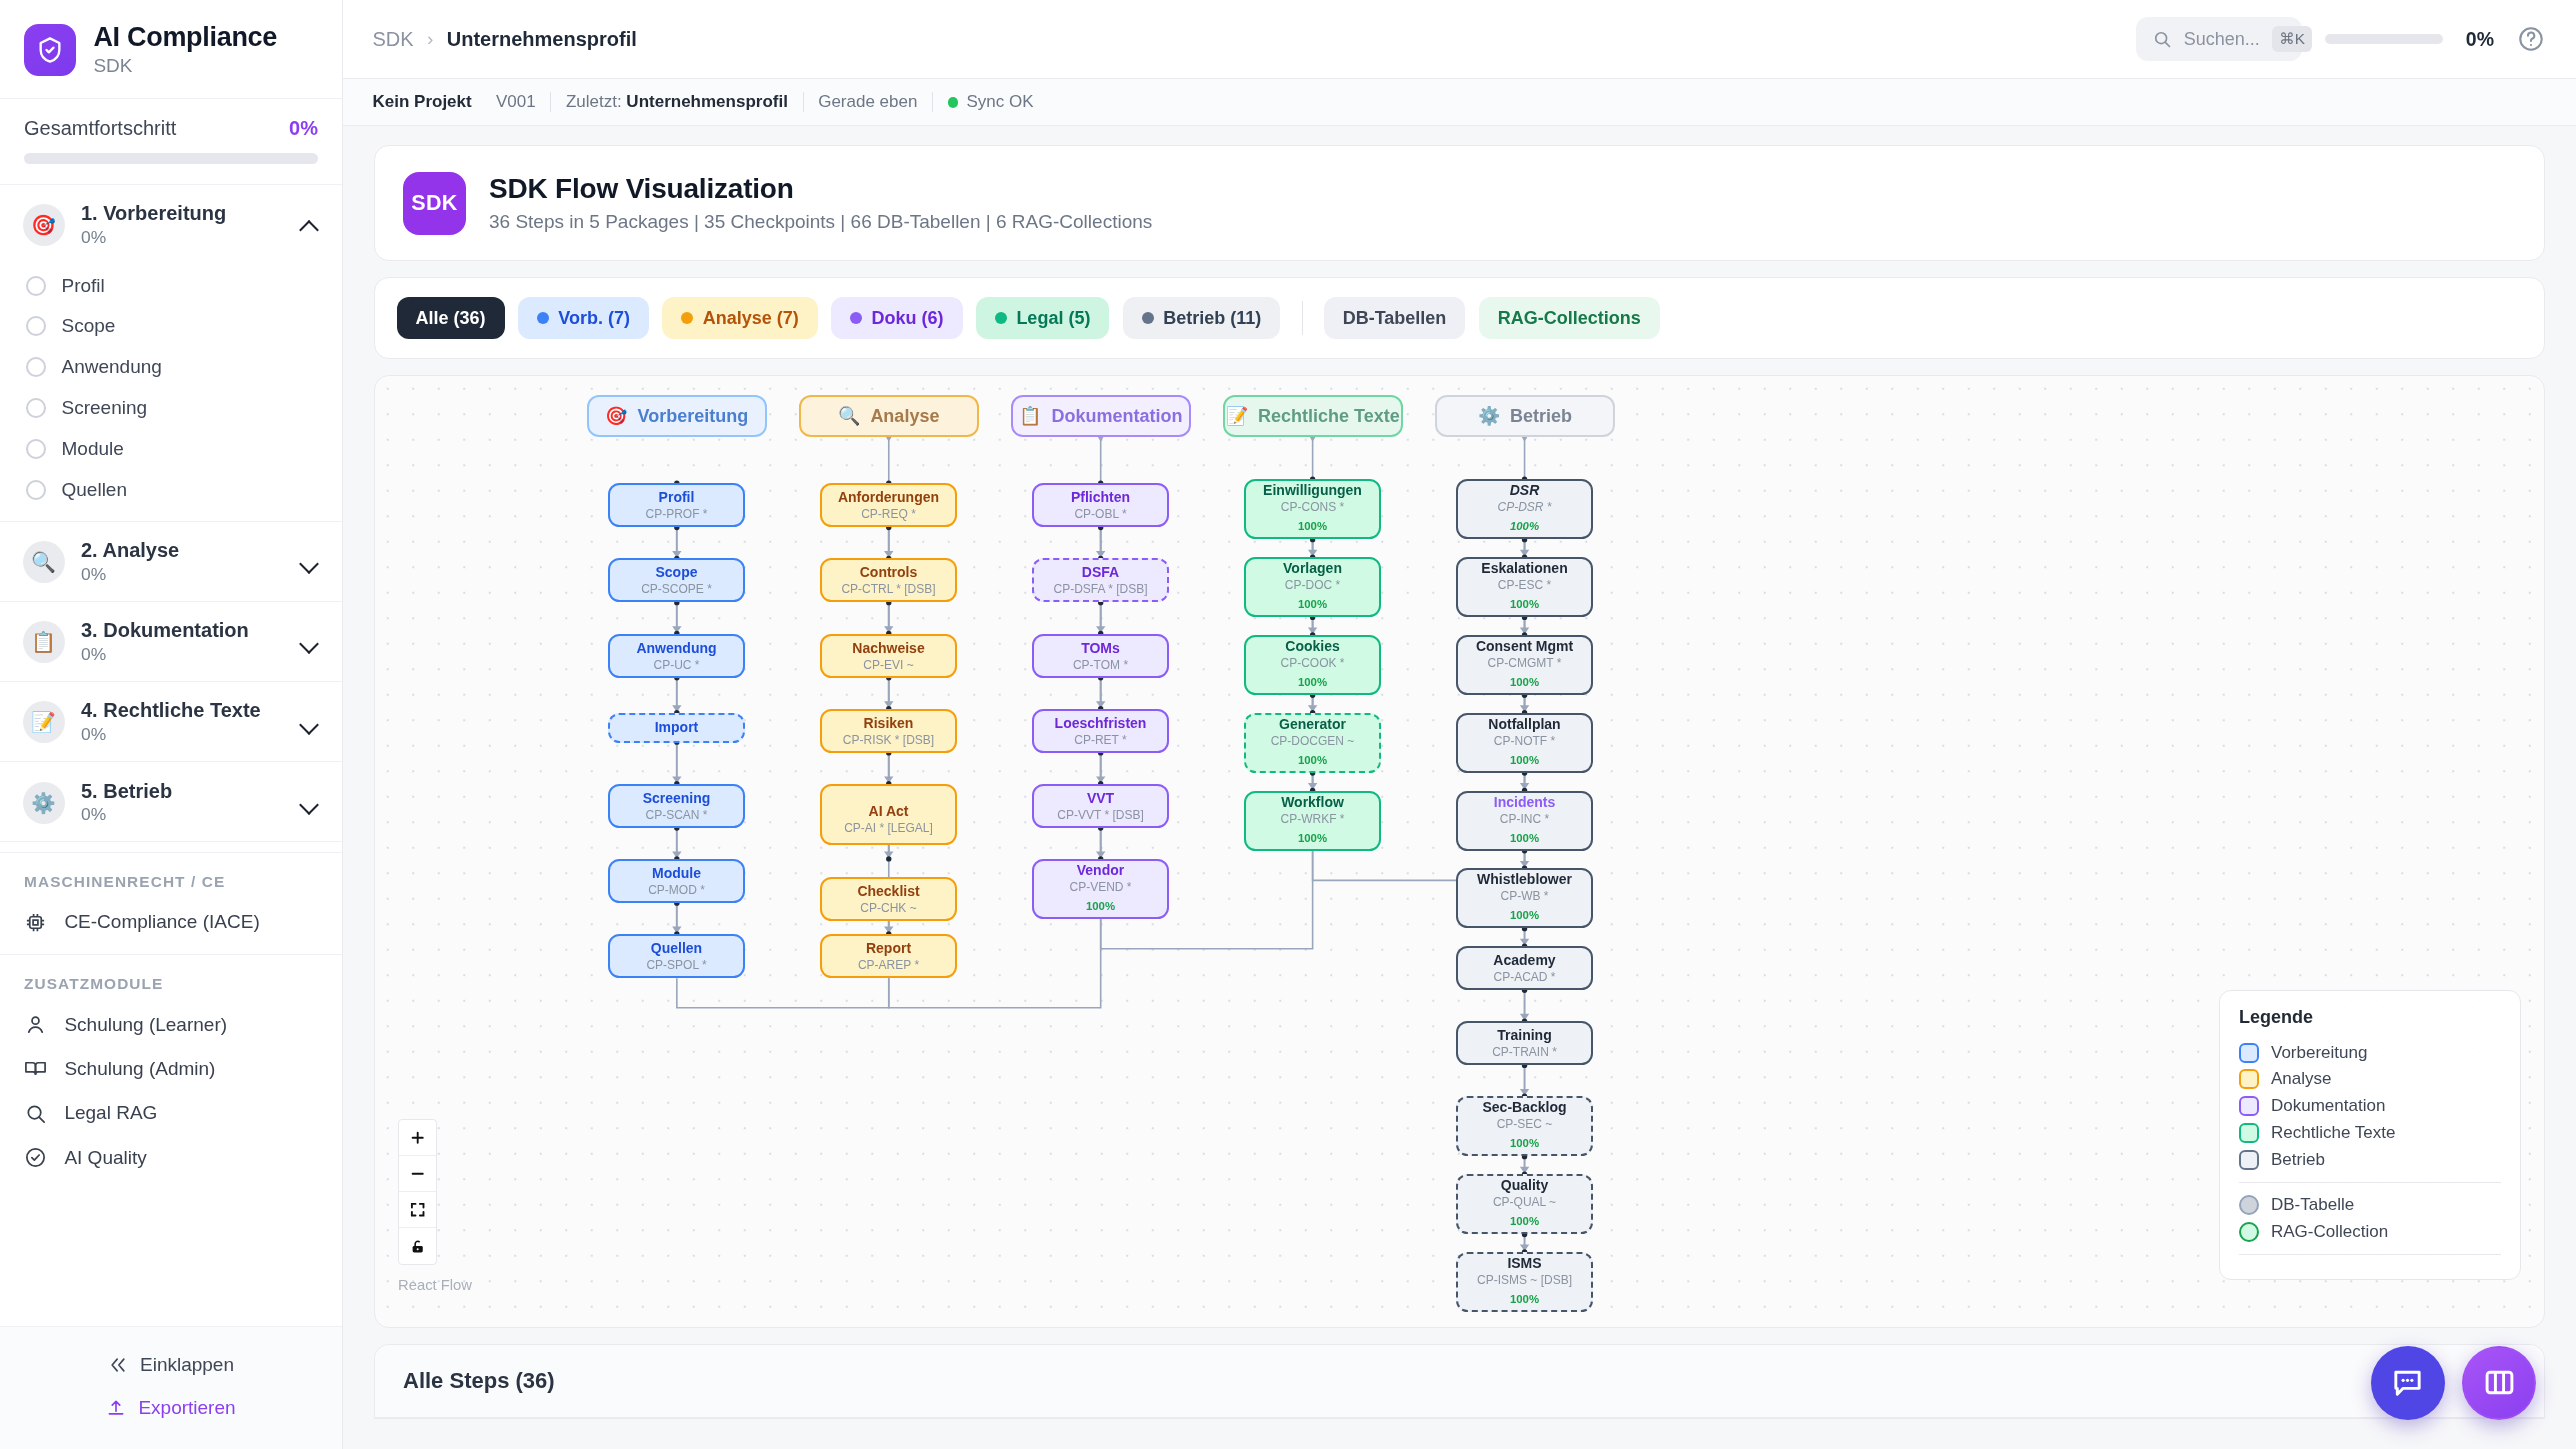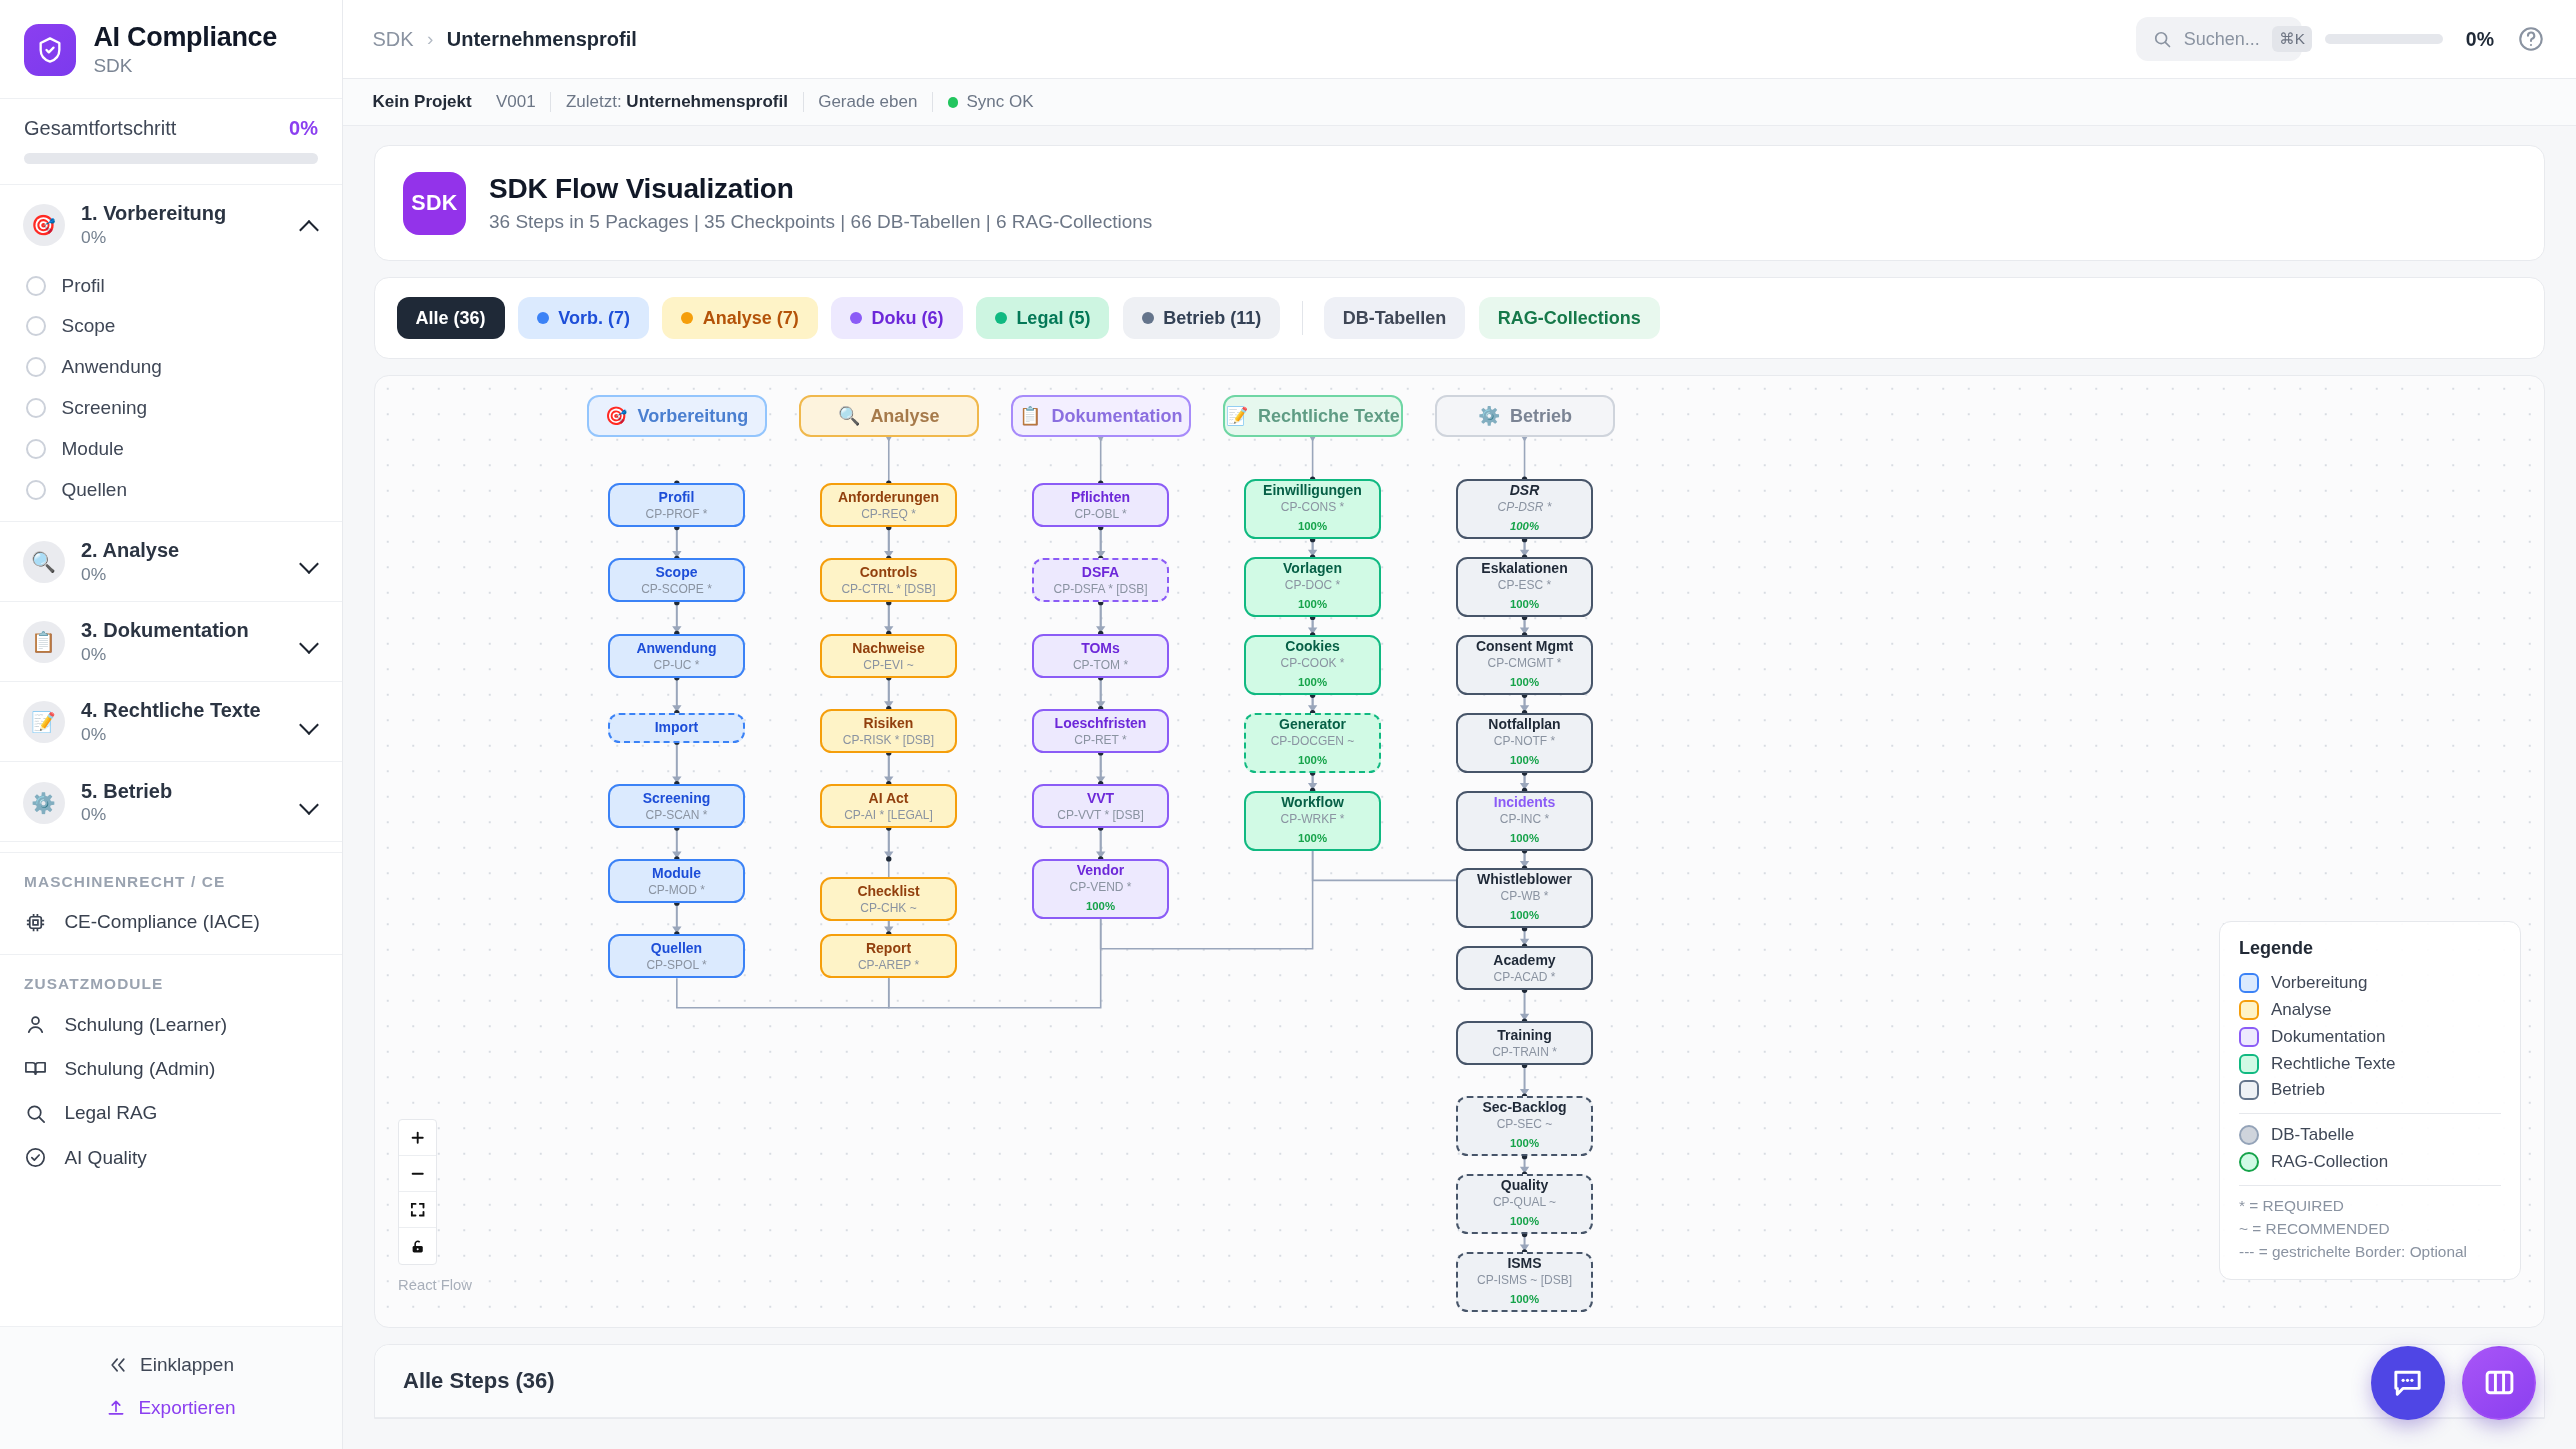--- a/index.html
+++ b/index.html
@@ -602,21 +602,21 @@
               <span class="nc">CP-CTRL * [DSB]</span>
             </div>
             <div class="node" style="left: 445px; width: 137px; top: 258px; height: 44px; background: rgb(254, 243, 199); border-color: rgb(245, 158, 11); border-style: solid;">
               <span class="nt" style="color:#92400e">Nachweise</span>
               <span class="nc">CP-EVI ~</span>
             </div>
             <div class="node" style="left: 445px; width: 137px; top: 333px; height: 44px; background: rgb(254, 243, 199); border-color: rgb(245, 158, 11); border-style: solid;">
               <span class="nt" style="color:#92400e">Risiken</span>
               <span class="nc">CP-RISK * [DSB]</span>
             </div>
-            <div class="node" style="left: 445px; width: 137px; top: 408px; height: 44px; background: rgb(254, 243, 199); border-color: rgb(245, 158, 11); border-style: solid;">
+            <div class="node" style="left: 445px; width: 137px; top: 408px; height: 61px; background: rgb(254, 243, 199); border-color: rgb(245, 158, 11); border-style: solid; justify-content: flex-end;">
               <span class="nt" style="color:#92400e">AI Act</span>
               <span class="nc">CP-AI * [LEGAL]</span>
             </div>
             <div class="node" style="left: 445px; width: 137px; top: 501px; height: 44px; background: rgb(254, 243, 199); border-color: rgb(245, 158, 11); border-style: solid;">
               <span class="nt" style="color:#92400e">Checklist</span>
               <span class="nc">CP-CHK ~</span>
             </div>
             <div class="node" style="left: 445px; width: 137px; top: 558px; height: 44px; background: rgb(254, 243, 199); border-color: rgb(245, 158, 11); border-style: solid;">
               <span class="nt" style="color:#92400e">Report</span>
               <span class="nc">CP-AREP *</span>
@@ -796,25 +796,20 @@
               <div class="lg-row">
                 <span class="lg-sw circ" style="background:#cfd4dc;border-color:#94a3b8"></span>
                 <span class="lg-tx">DB-Tabelle</span>
               </div>
               <div class="lg-row">
                 <span class="lg-sw circ" style="background:#d1fae5;border-color:#16a34a"></span>
                 <span class="lg-tx">RAG-Collection</span>
               </div>
             </div>
           <div class="lg-div"></div>
-          <div id="legend-notes" class="lg-note">
-              <div>* = REQUIRED</div>
-              <div>~ = RECOMMENDED</div>
-              <div>--- = gestrichelte Border: Optional</div>
-            </div>
         </div>
       </div>
 
       <div class="card steps-card">
         <div class="steps-head">
           <div class="steps-title">Alle Steps (36)</div>
         </div>
       </div>
 
     </div>

